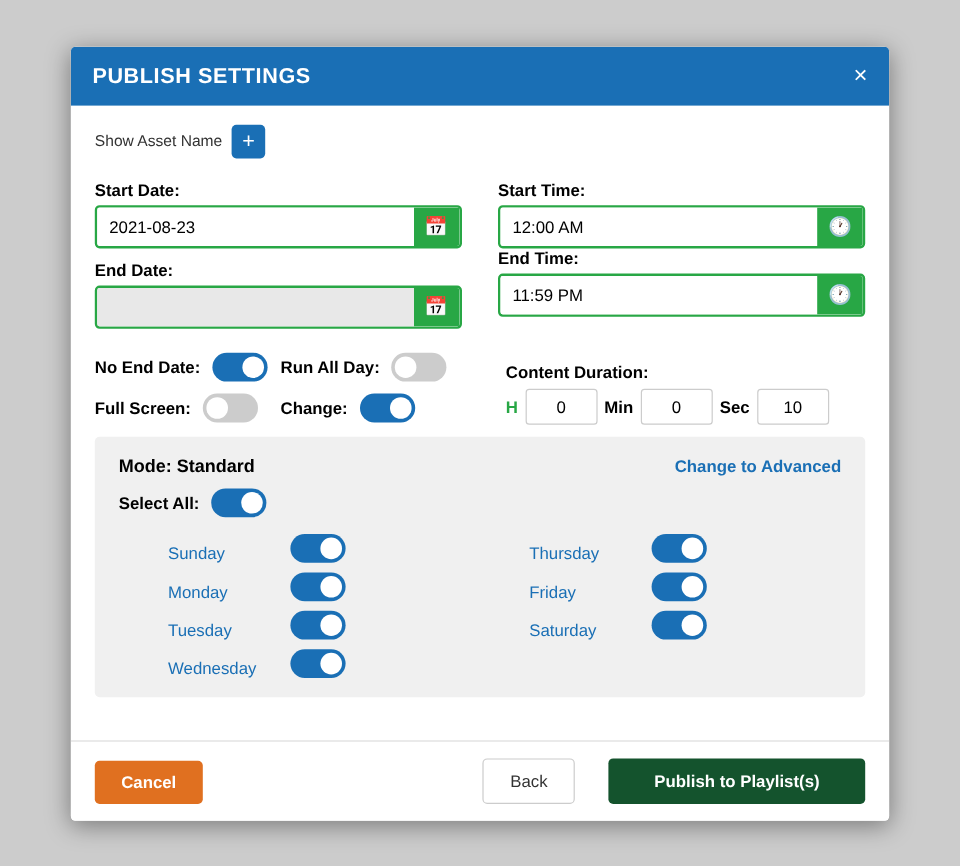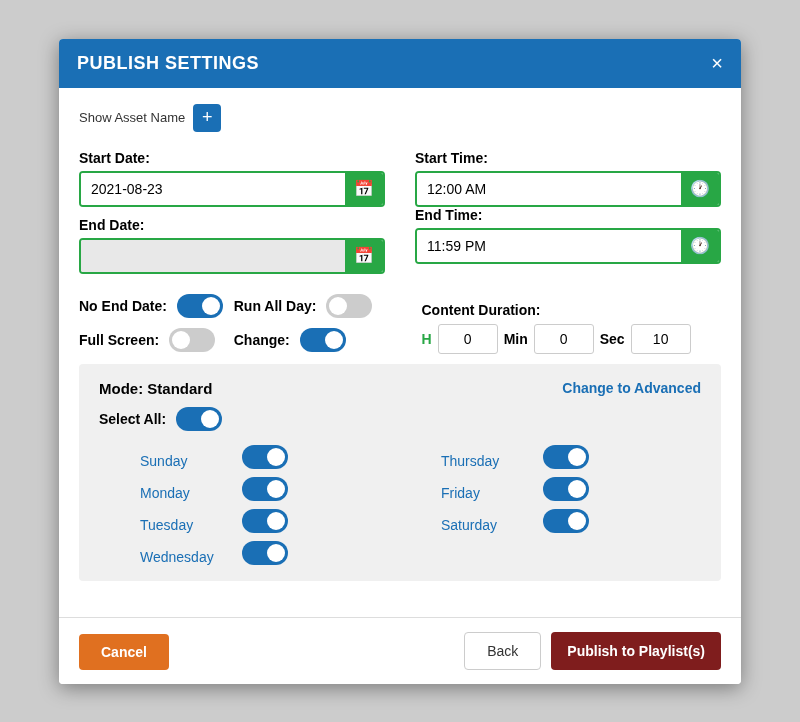--- a/index.html
+++ b/index.html
@@ -228,36 +228,36 @@
       color: #fff;
       border: none;
       padding: 10px 22px;
       border-radius: 4px;
       font-size: 14px;
       cursor: pointer;
       font-weight: bold;
     }
     .footer-right {
       display: flex;
-      gap: 10px;
+      gap: 28px;
     }
     .back-btn {
       background: #fff;
       color: #333;
       border: 1px solid #ccc;
       padding: 10px 22px;
       border-radius: 4px;
       font-size: 14px;
       cursor: pointer;
     }
     .publish-btn {
-      background: #7f1d1d;
-      color: #fff;
-      border: none;
-      padding: 10px 16px;
+      background: #14532d;
+      color: #fff;
+      border: none;
+      padding: 10px 38px;
       border-radius: 4px;
       font-size: 14px;
       cursor: pointer;
       font-weight: bold;
     }
     .section-row {
       display: flex;
       gap: 30px;
       margin-bottom: 10px;
     }

